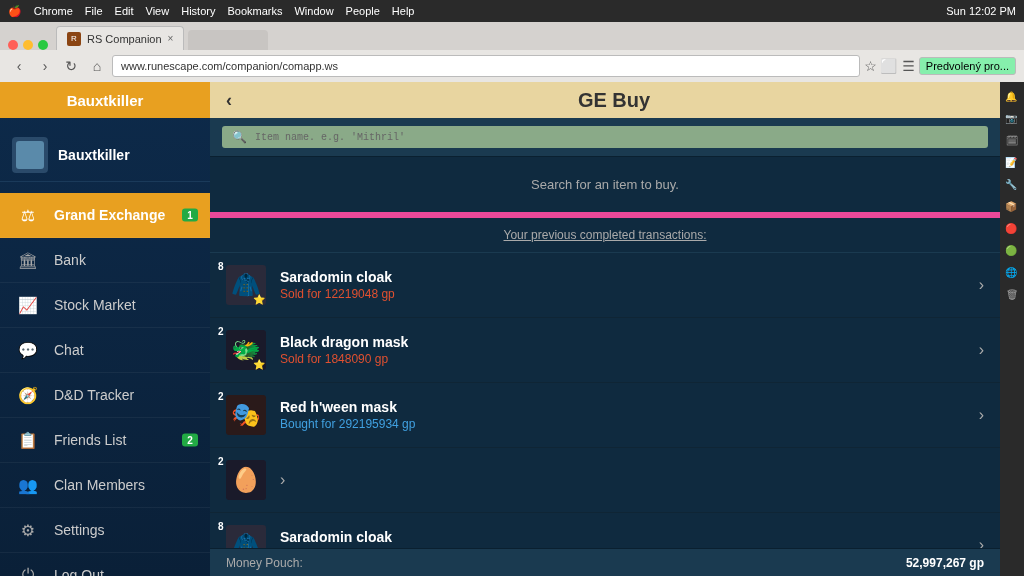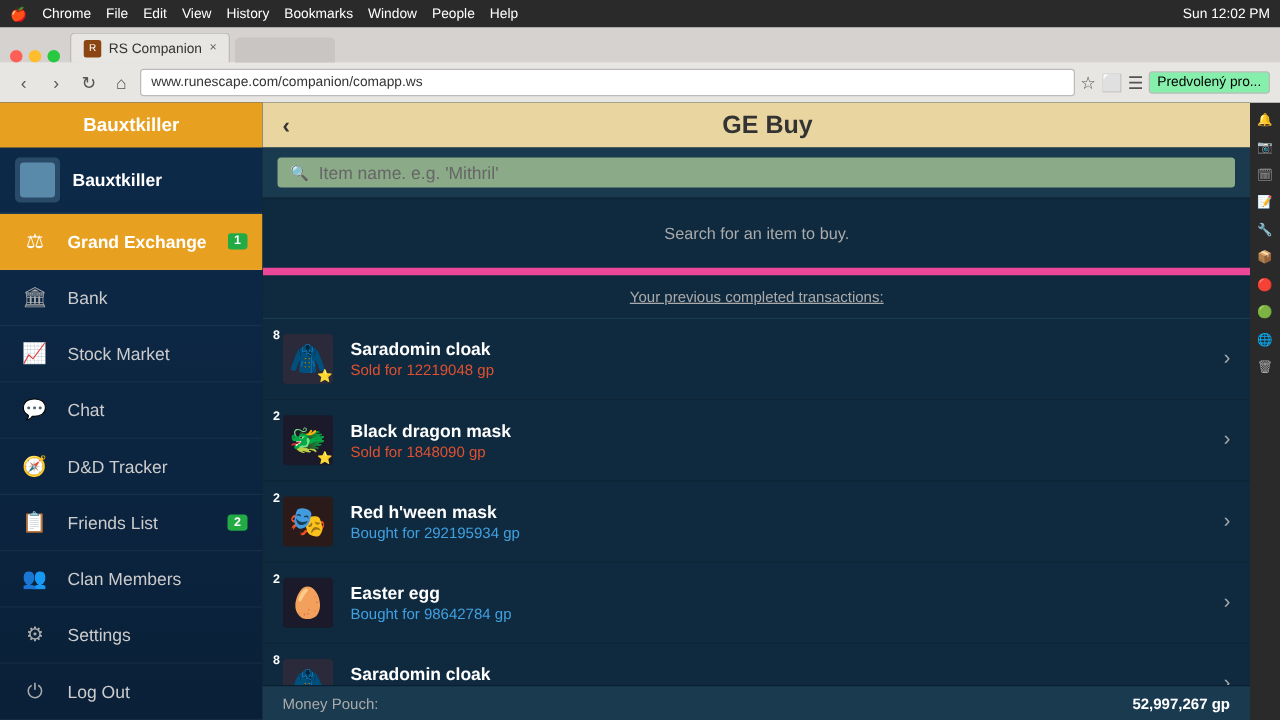--- a/index.html
+++ b/index.html
@@ -80,20 +80,21 @@
     .toolbar-icons { display: flex; gap: 4px; }
     .toolbar-icon { font-size: 14px; color: #555; cursor: pointer; }
 
     
     .sidebar {
       width: 210px;
       background: linear-gradient(180deg, #0d2a4a 0%, #0a2038 100%);
       display: flex;
       flex-direction: column;
       flex-shrink: 0;
+      gap: 11px;
     }
     .sidebar-header {
       background: #e8a020;
       height: 36px;
       display: flex;
       align-items: center;
       justify-content: center;
       font-size: 15px;
       font-weight: bold;
       color: #fff;
@@ -194,23 +195,24 @@
       background: #8aaa88;
       border-radius: 3px;
       padding: 4px 10px;
       gap: 8px;
     }
     .search-icon-span { color: #555; font-size: 12px; }
     .search-input {
       background: none;
       border: none;
       outline: none;
-      font-size: 14px;
+      font-size: 10px;
       color: #000000;
       flex: 1;
+      font-family: Liberation Mono, monospace;
     }
     .search-input::placeholder { color: #666; }
 
     .content-area {
       flex: 1;
       overflow-y: auto;
       padding: 0;
     }
     .search-prompt {
       text-align: center;
@@ -518,26 +520,20 @@
             </div>
           </div>
           <span class="chevron-right">›</span>
         </div>
 
         <div class="transaction-item">
           <span class="item-qty">2</span>
           <div class="item-icon easter-egg-icon">
             <span style="font-size:24px;">🥚</span>
           </div>
-          <div class="item-details">
-            <div class="item-name">Easter egg</div>
-            <div class="item-price bought-color">
-              <span>Bought for</span> <span>98642784 gp</span>
-            </div>
-          </div>
           <span class="chevron-right">›</span>
         </div>
 
         <div class="transaction-item">
           <span class="item-qty">8</span>
           <div class="item-icon saradomin-cloak-icon">
             <span style="font-size:24px;">🧥</span>
 
           </div>
           <div class="item-details">

